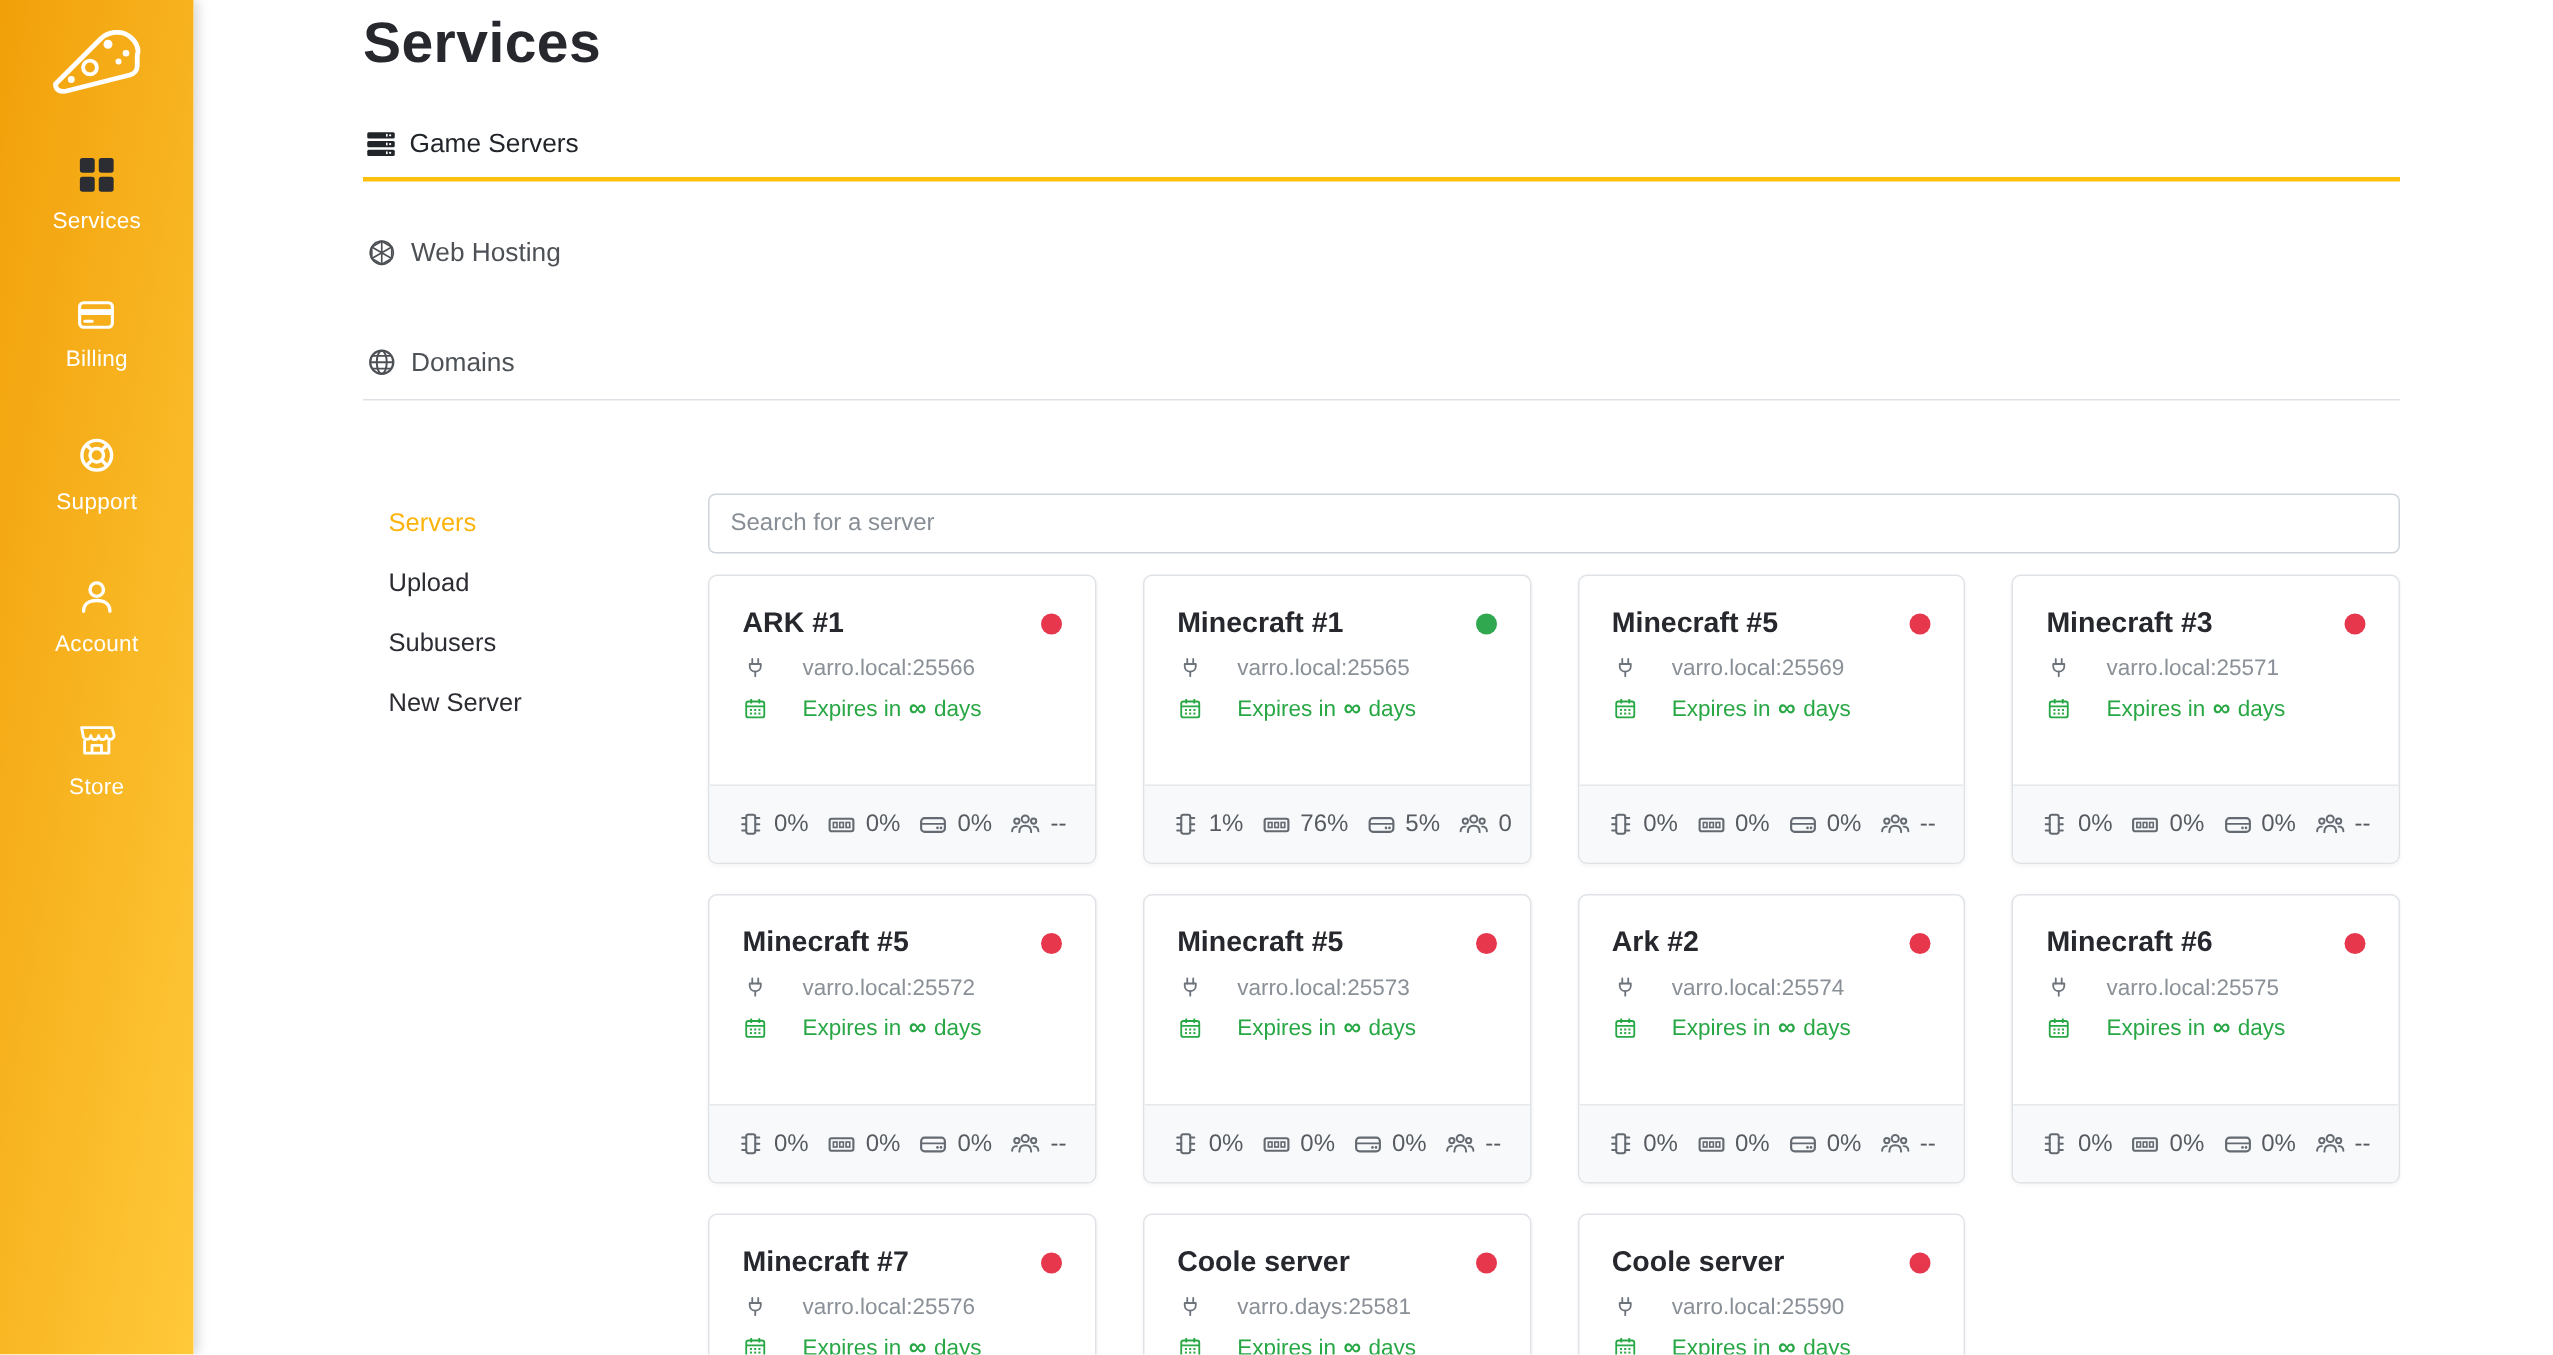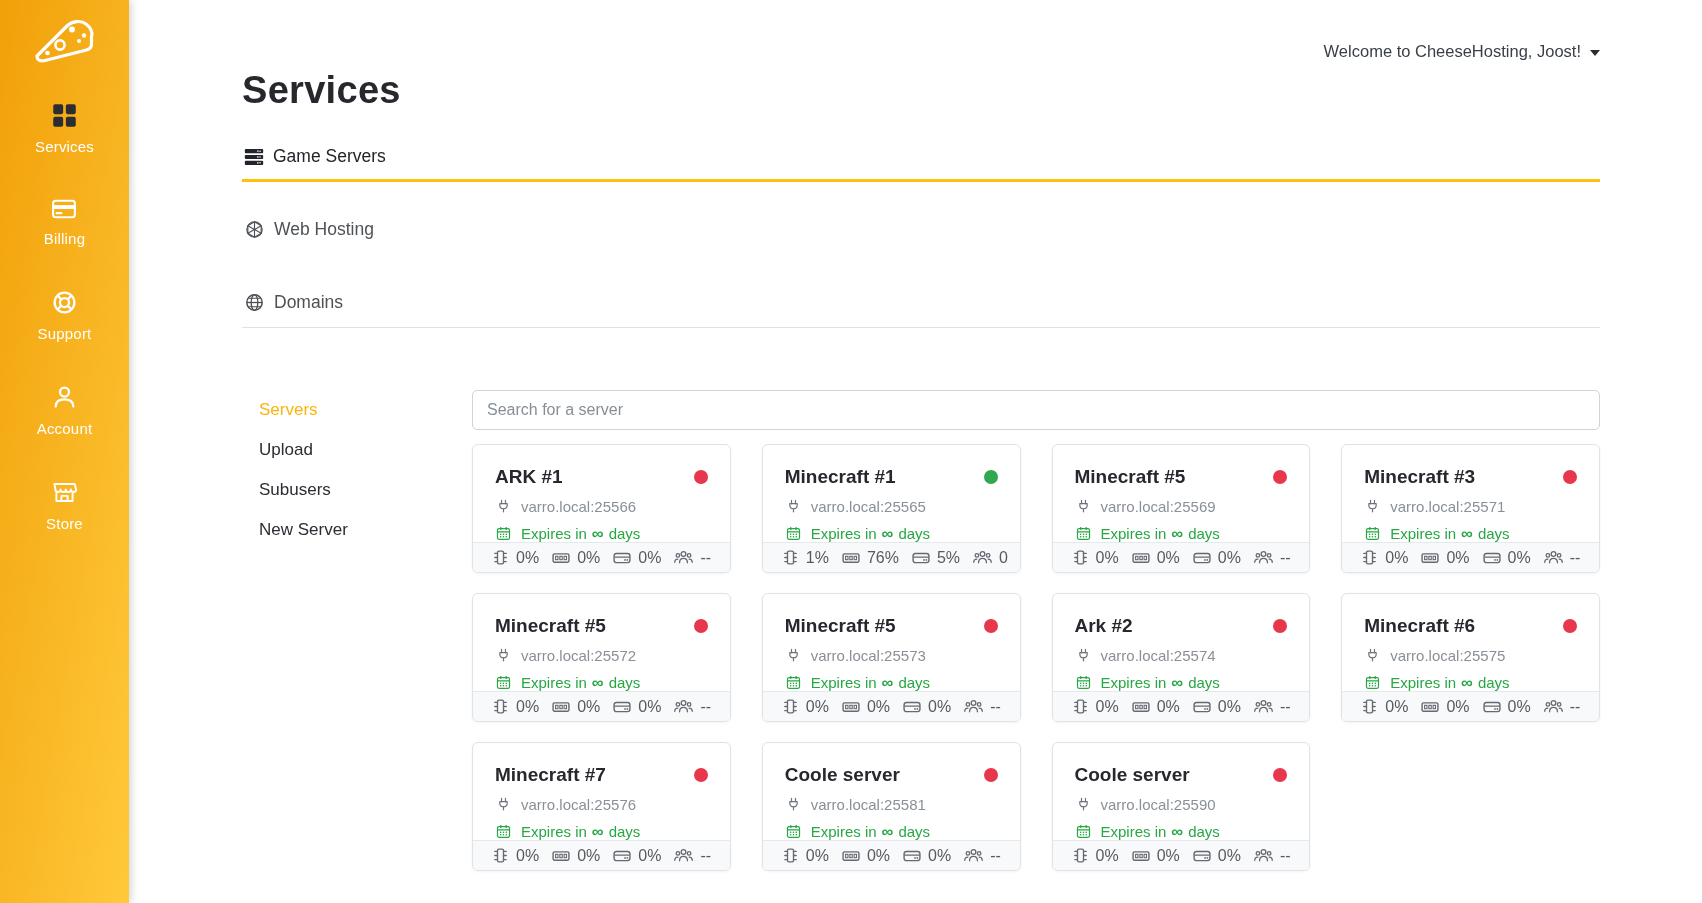--- a/index.html
+++ b/index.html
@@ -49,31 +49,31 @@
   .panel { flex:1; }
   .search {
     width:100%; height:40px; border:1px solid #ced4da; border-radius:5px;
     padding:0 14px; font-size:16px; color:#495057; outline:none;
     font-family:"Liberation Sans", sans-serif;
   }
   .search::placeholder { color:#878e95; }
 
   .grid { display:grid; grid-template-columns:repeat(4,1fr); gap:20px 31px; margin-top:14px; }
   .card {
-    background:#fff; border:1px solid #dfe3e7; border-radius:6px; height:129px;
+    background:#fff; border:1px solid #dfe3e7; border-radius:6px; height:193px;
     display:flex; flex-direction:column; overflow:hidden;
     box-shadow:0 1px 3px rgba(30,35,40,.05); cursor:pointer;
   }
   .card-body { padding:21px 22px 0; flex:1; }
   .card-top { display:flex; justify-content:space-between; align-items:center; }
   .card-title { font-size:19px; font-weight:600; color:#26282e; }
   .dot { width:14px; height:14px; border-radius:50%; flex:none; }
   .dot.online { background:#2fa84f; }
   .dot.offline { background:#e6374d; }
-  .line { display:flex; align-items:center; gap:9px; margin-top:10px; font-size:15px; }
+  .line { display:flex; align-items:center; gap:23px; margin-top:10px; font-size:15px; }
   .host-line { color:#8a9097; }
   .host-line .ic { color:#6c737a; }
   .expires-line { color:#28a745; }
   .expires-line .ic { color:#28a745; }
   .exp-text { display:flex; align-items:center; gap:5px; }
   .inf { font-weight:700; font-size:16.5px; line-height:1; }
   .ic { display:flex; }
 
   .card-footer {
     height:52px; background:#f8f9fa; border-top:1px solid #e6e9ec;
@@ -149,26 +149,20 @@
             <path d="M4.8 12 V19.6 H19.2 V12"></path>
             <path d="M9.2 19.6 V15 H14.8 V19.6"></path>
           </svg>
         </span>
         <span class="side-label">Store</span>
       </div>
     </nav>
   </aside>
 
   <main class="main">
-    <div class="topbar">
-      <div class="welcome">
-        <span>Welcome to CheeseHosting, Joost!</span>
-        <span class="caret"></span>
-      </div>
-    </div>
 
     <h1 class="page-title">Services</h1>
 
     <div class="tabs">
       <div class="tab active">
         <span class="tab-icon">
           <svg width="20" height="20" viewBox="0 0 24 24">
             <g fill="currentColor">
               <rect x="1" y="2.5" width="22" height="5" rx="1.2"></rect>
               <rect x="1" y="9.5" width="22" height="5" rx="1.2"></rect>
@@ -1019,21 +1013,21 @@
         <span class="dot offline"></span>
       </div>
       <div class="line host-line">
         <span class="ic">
           <svg width="17" height="17" viewBox="0 0 24 24" fill="none" stroke="currentColor" stroke-width="1.7" stroke-linecap="round" stroke-linejoin="round">
             <path d="M9.2 3.2 V8 M14.8 3.2 V8"></path>
             <path d="M6.8 8 H17.2 V10.2 C17.2 13.2 15 15.2 12 15.2 C9 15.2 6.8 13.2 6.8 10.2 Z"></path>
             <path d="M12 15.2 V19.5"></path>
           </svg>
         </span>
-        <span>varro.local:25581</span>
+        <span>varro.days:25581</span>
       </div>
       <div class="line expires-line">
         <span class="ic">
           <svg width="17" height="17" viewBox="0 0 24 24" fill="none" stroke="currentColor" stroke-width="1.7">
             <rect x="3.5" y="5.2" width="17" height="15" rx="2.2"></rect>
             <path d="M8.2 2.8 V7 M15.8 2.8 V7 M3.5 9.8 H20.5"></path>
             <g fill="currentColor" stroke="none">
               <rect x="7" y="12.2" width="1.9" height="1.9"></rect>
                         <rect x="11" y="12.2" width="1.9" height="1.9"></rect>
                         <rect x="15" y="12.2" width="1.9" height="1.9"></rect>

